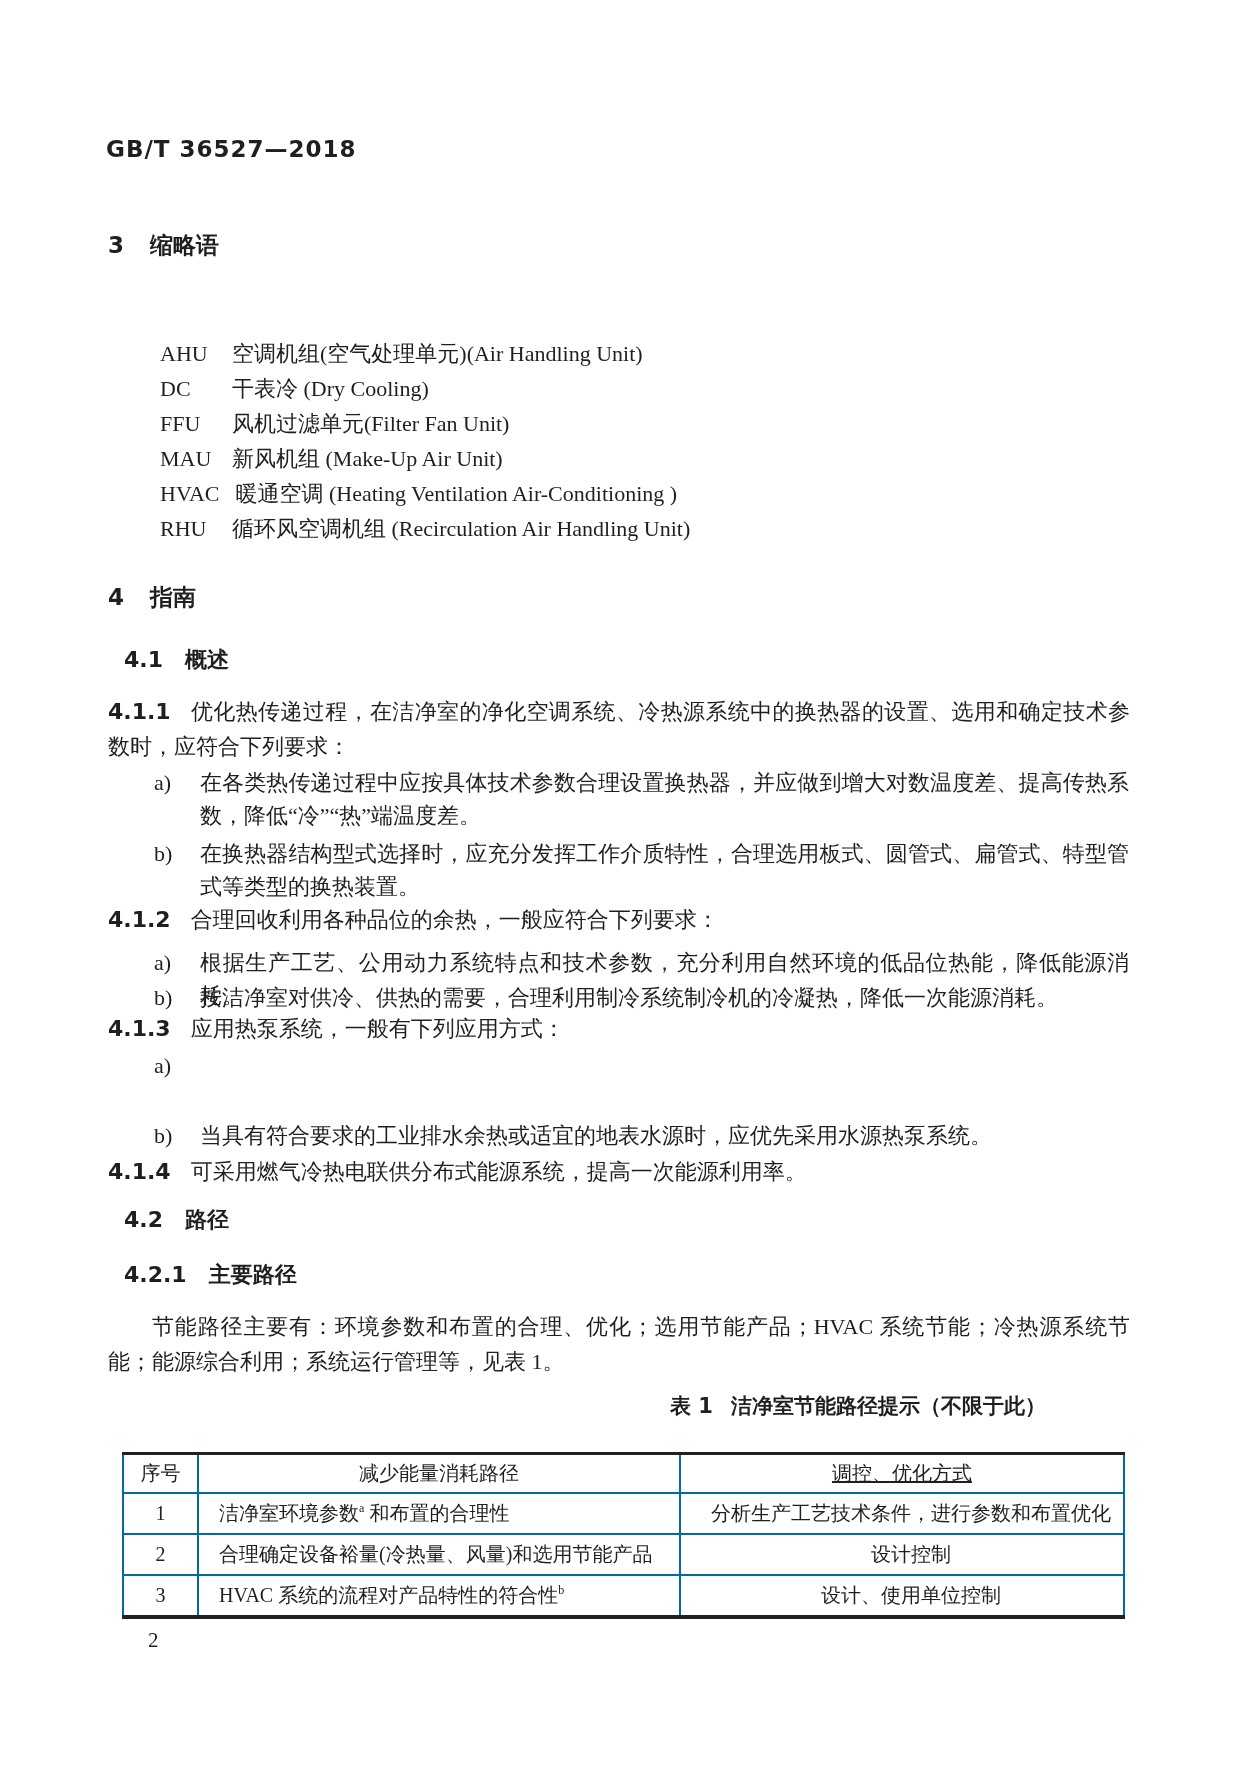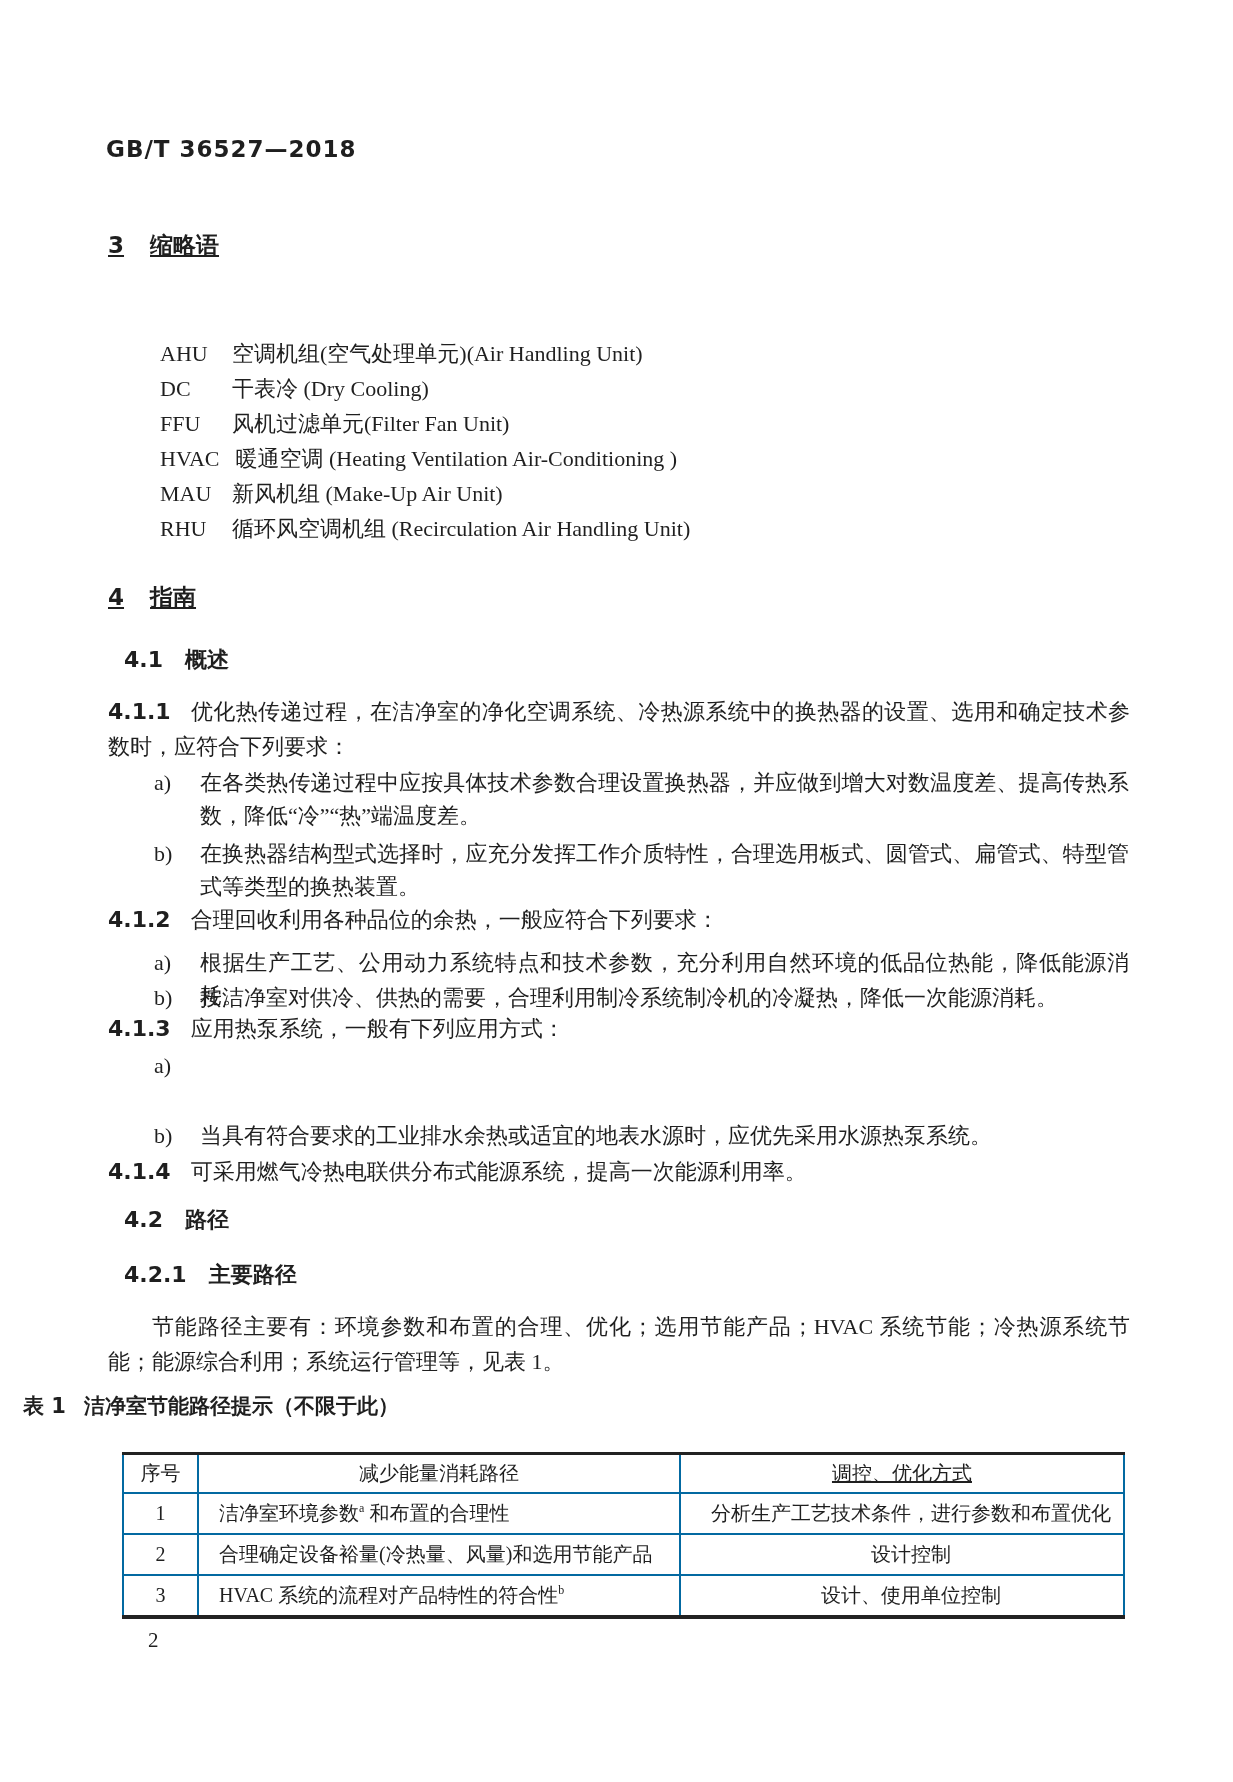--- a/index.html
+++ b/index.html
@@ -13,21 +13,21 @@
   }
   .abs{position:absolute;}
   .doc-number{
     left:106px;top:136px;
     font-family:"DejaVu Sans", sans-serif;
     font-weight:bold;font-size:23px;letter-spacing:1px;
   }
   .h-main{
     left:108px;
     font-family:"DejaVu Sans", sans-serif;
-    font-weight:bold;font-size:23px;text-decoration:underline;
+    font-weight:bold;font-size:23px;
   }
   .h-main .h-num{margin-right:26px;}
   .h-sub{
     left:124px;
     font-family:"DejaVu Sans", sans-serif;
     font-weight:bold;font-size:22px;
   }
   .h-sub .h-num{margin-right:22px;}
   .para{
     left:108px;width:1022px;
@@ -45,21 +45,21 @@
   .abbr-line .abbr{display:inline-block;min-width:56px;}
   .abbr-line .full{margin-left:16px;}
   .list-item{
     left:200px;width:929px;
     font-size:22px;line-height:33px;
     text-align:justify;
   }
   .list-item .marker{position:absolute;left:-46px;}
   .p-indent{text-indent:44px;}
   .tbl-caption{
-    left:23px;width:1023px;text-align:left;
+    left:23px;width:1023px;text-align:right;
     font-family:"DejaVu Sans", sans-serif;
     font-weight:bold;font-size:21px;
   }
   .tbl-caption .cap-label{margin-right:18px;}
   table.gb{
     position:absolute;left:122px;top:1452px;
     width:1003px;border-collapse:collapse;
     font-size:20px;
     border-top:3px solid #222;
     border-bottom:4px solid #222;
@@ -91,22 +91,22 @@
 
   <div class="abs h-main" style="top:230px">
     <span class="h-num">3</span><span>缩略语</span>
   </div>
 
 
   <div class="abs abbr-list" style="top:336px">
     <div class="abbr-line"><span class="abbr">AHU</span><span class="full">空调机组(空气处理单元)(Air Handling Unit)</span></div>
     <div class="abbr-line"><span class="abbr">DC</span><span class="full">干表冷 (Dry Cooling)</span></div>
     <div class="abbr-line"><span class="abbr">FFU</span><span class="full">风机过滤单元(Filter Fan Unit)</span></div>
+    <div class="abbr-line"><span class="abbr">MAU</span><span class="full">新风机组 (Make-Up Air Unit)</span></div>
     <div class="abbr-line"><span class="abbr">HVAC</span><span class="full">暖通空调 (Heating Ventilation Air-Conditioning )</span></div>
-    <div class="abbr-line"><span class="abbr">MAU</span><span class="full">新风机组 (Make-Up Air Unit)</span></div>
     <div class="abbr-line"><span class="abbr">RHU</span><span class="full">循环风空调机组 (Recirculation Air Handling Unit)</span></div>
   </div>
 
   <div class="abs h-main" style="top:582px">
     <span class="h-num">4</span><span>指南</span>
   </div>
 
   <div class="abs h-sub" style="top:645px">
     <span class="h-num">4.1</span><span>概述</span>
   </div>

